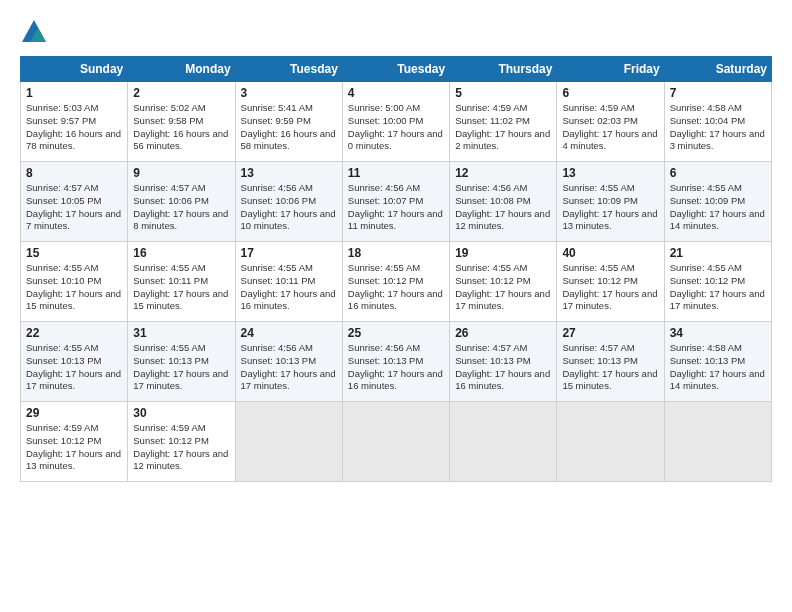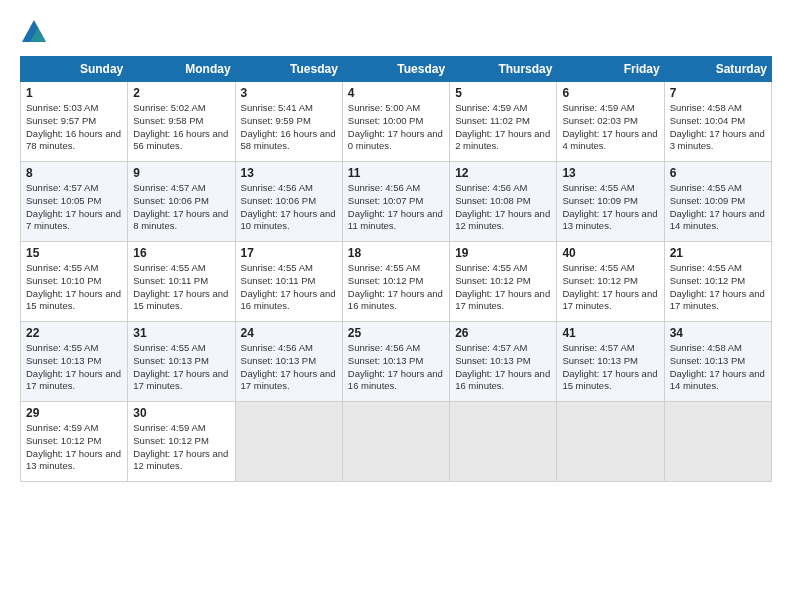--- a/index.html
+++ b/index.html
@@ -237,21 +237,21 @@
           </td>
           <td>
             <span class="day-num">25</span>
             <div class="cell-content"><span>Sunrise: 4:56 AM</span><br><span>Sunset: 10:13 PM</span><br><span>Daylight: 17 hours and 16 minutes.</span></div>
           </td>
           <td>
             <span class="day-num">26</span>
             <div class="cell-content"><span>Sunrise: 4:57 AM</span><br><span>Sunset: 10:13 PM</span><br><span>Daylight: 17 hours and 16 minutes.</span></div>
           </td>
           <td>
-            <span class="day-num">41</span>
+            <span class="day-num">27</span>
             <div class="cell-content"><span>Sunrise: 4:57 AM</span><br><span>Sunset: 10:13 PM</span><br><span>Daylight: 17 hours and 15 minutes.</span></div>
           </td>
           <td>
             <span class="day-num">34</span>
             <div class="cell-content"><span>Sunrise: 4:58 AM</span><br><span>Sunset: 10:13 PM</span><br><span>Daylight: 17 hours and 14 minutes.</span></div>
           </td>
         </tr>
         <tr>
           <td>
             <span class="day-num">29</span>

